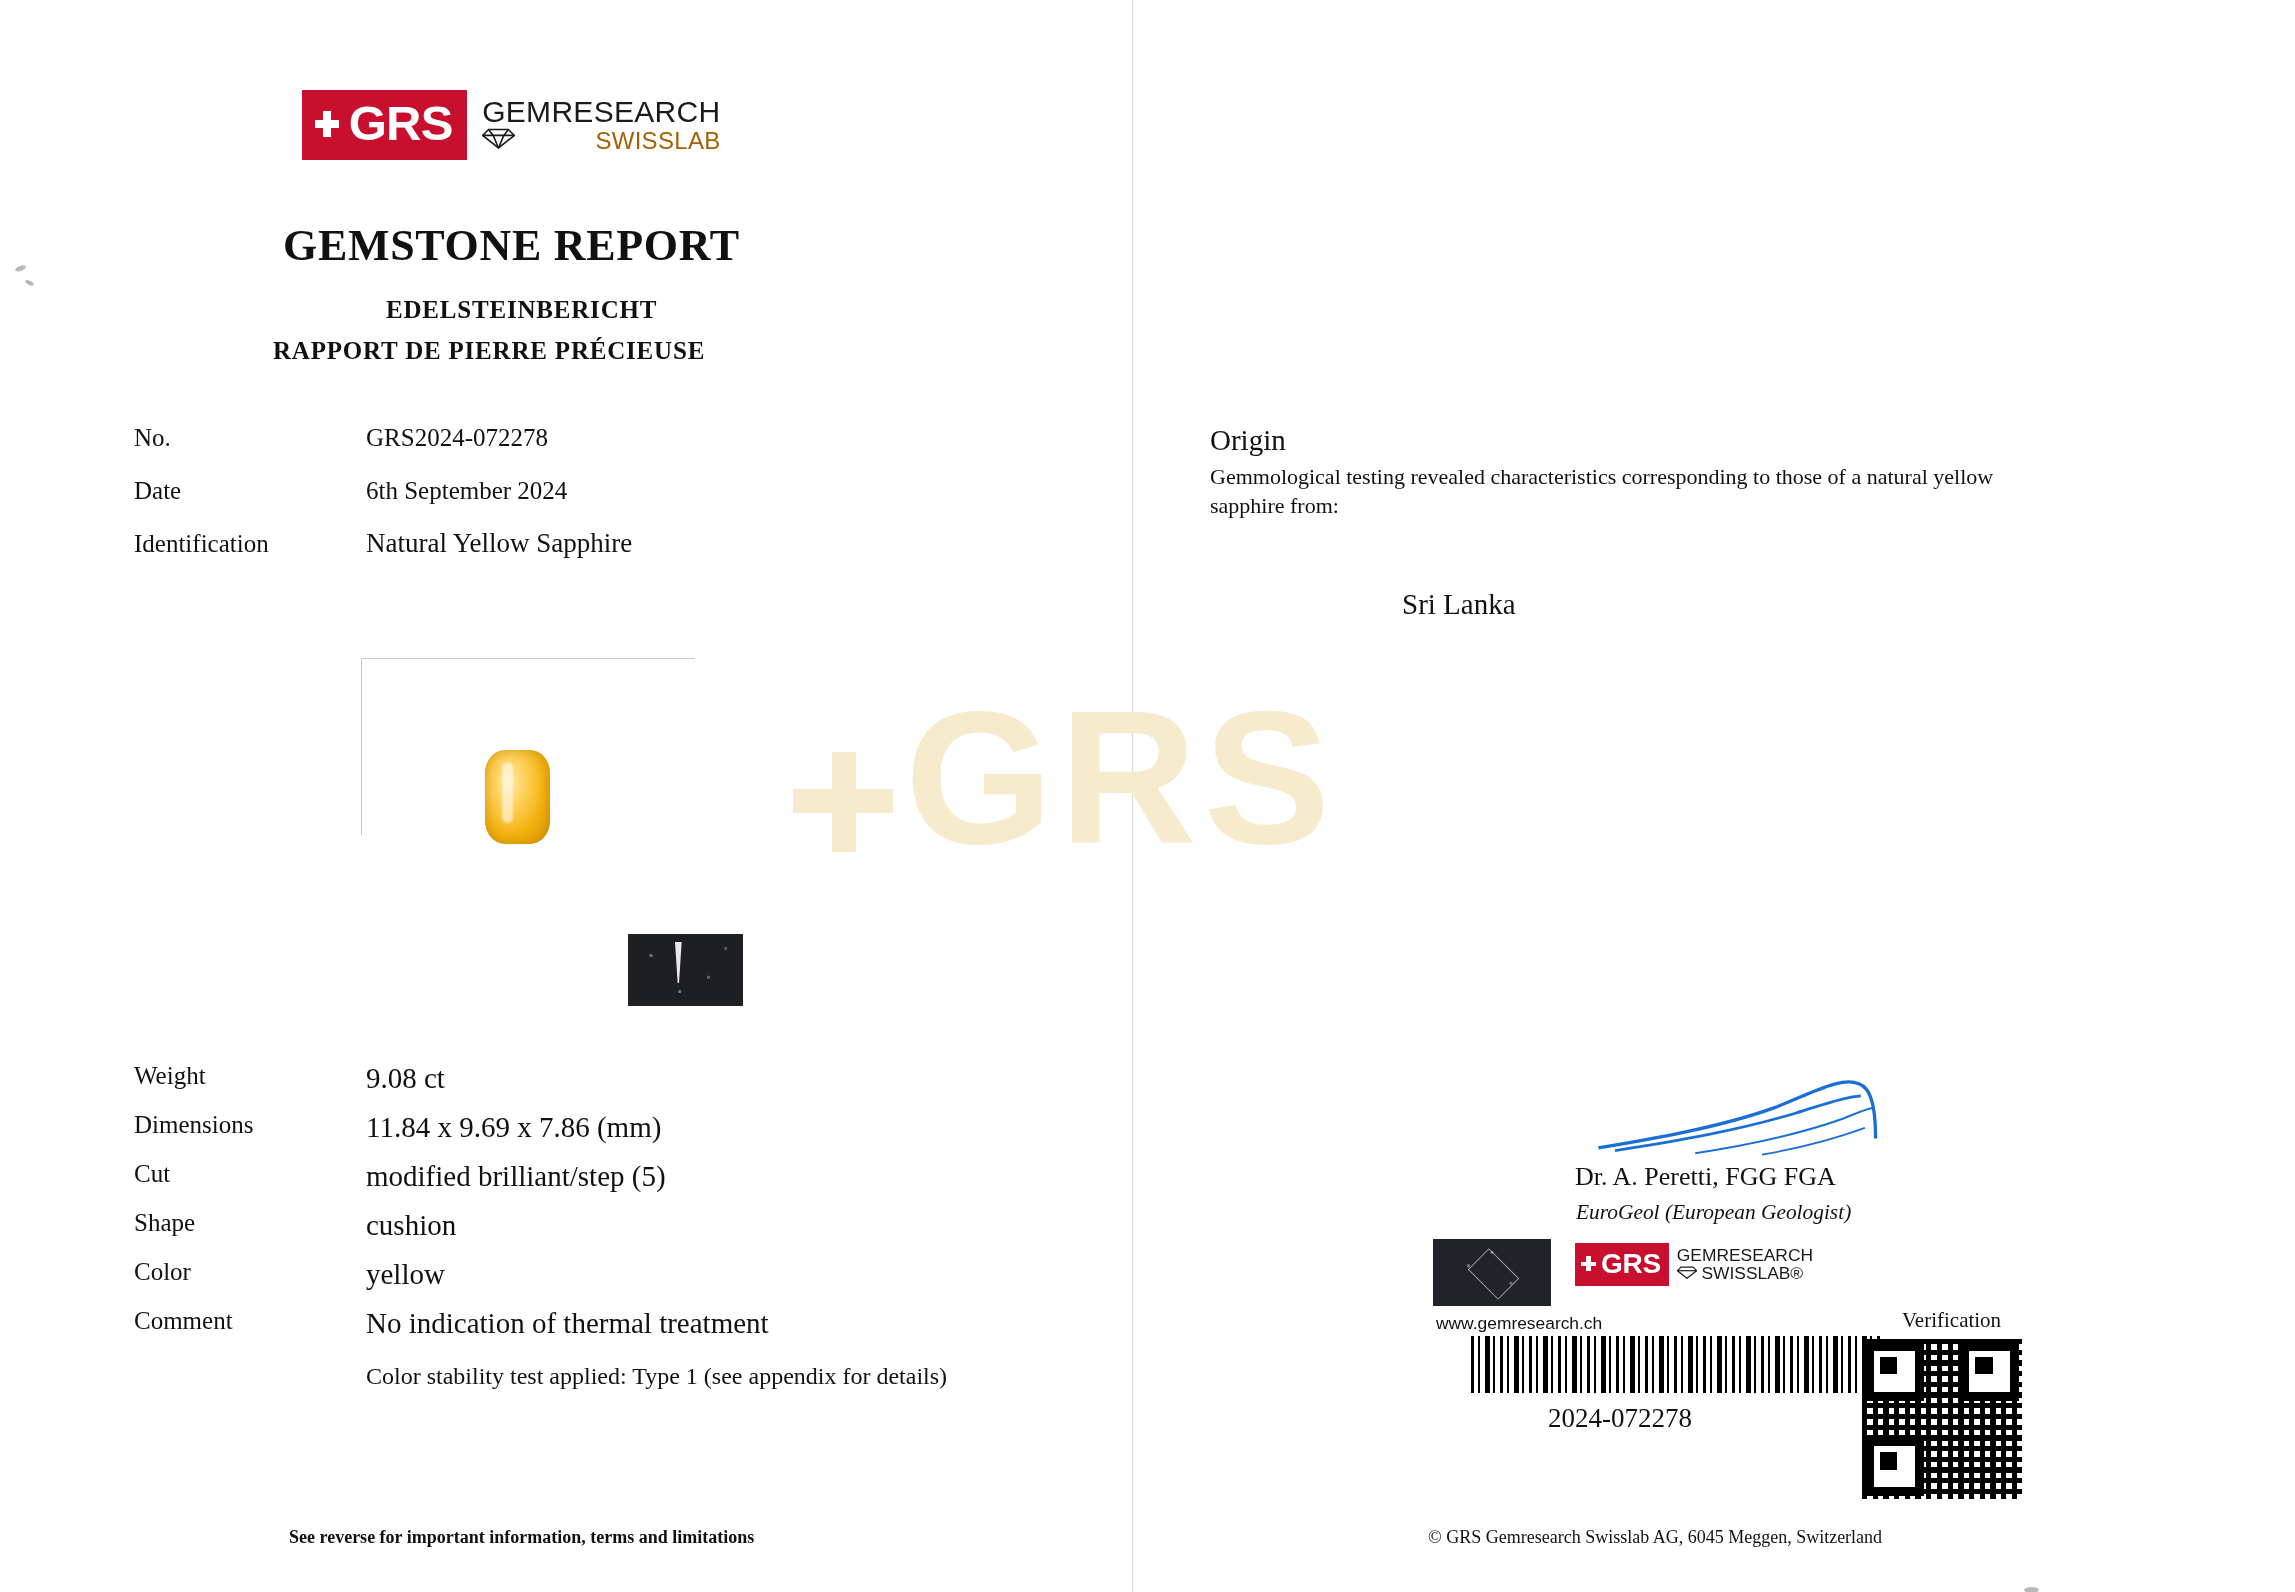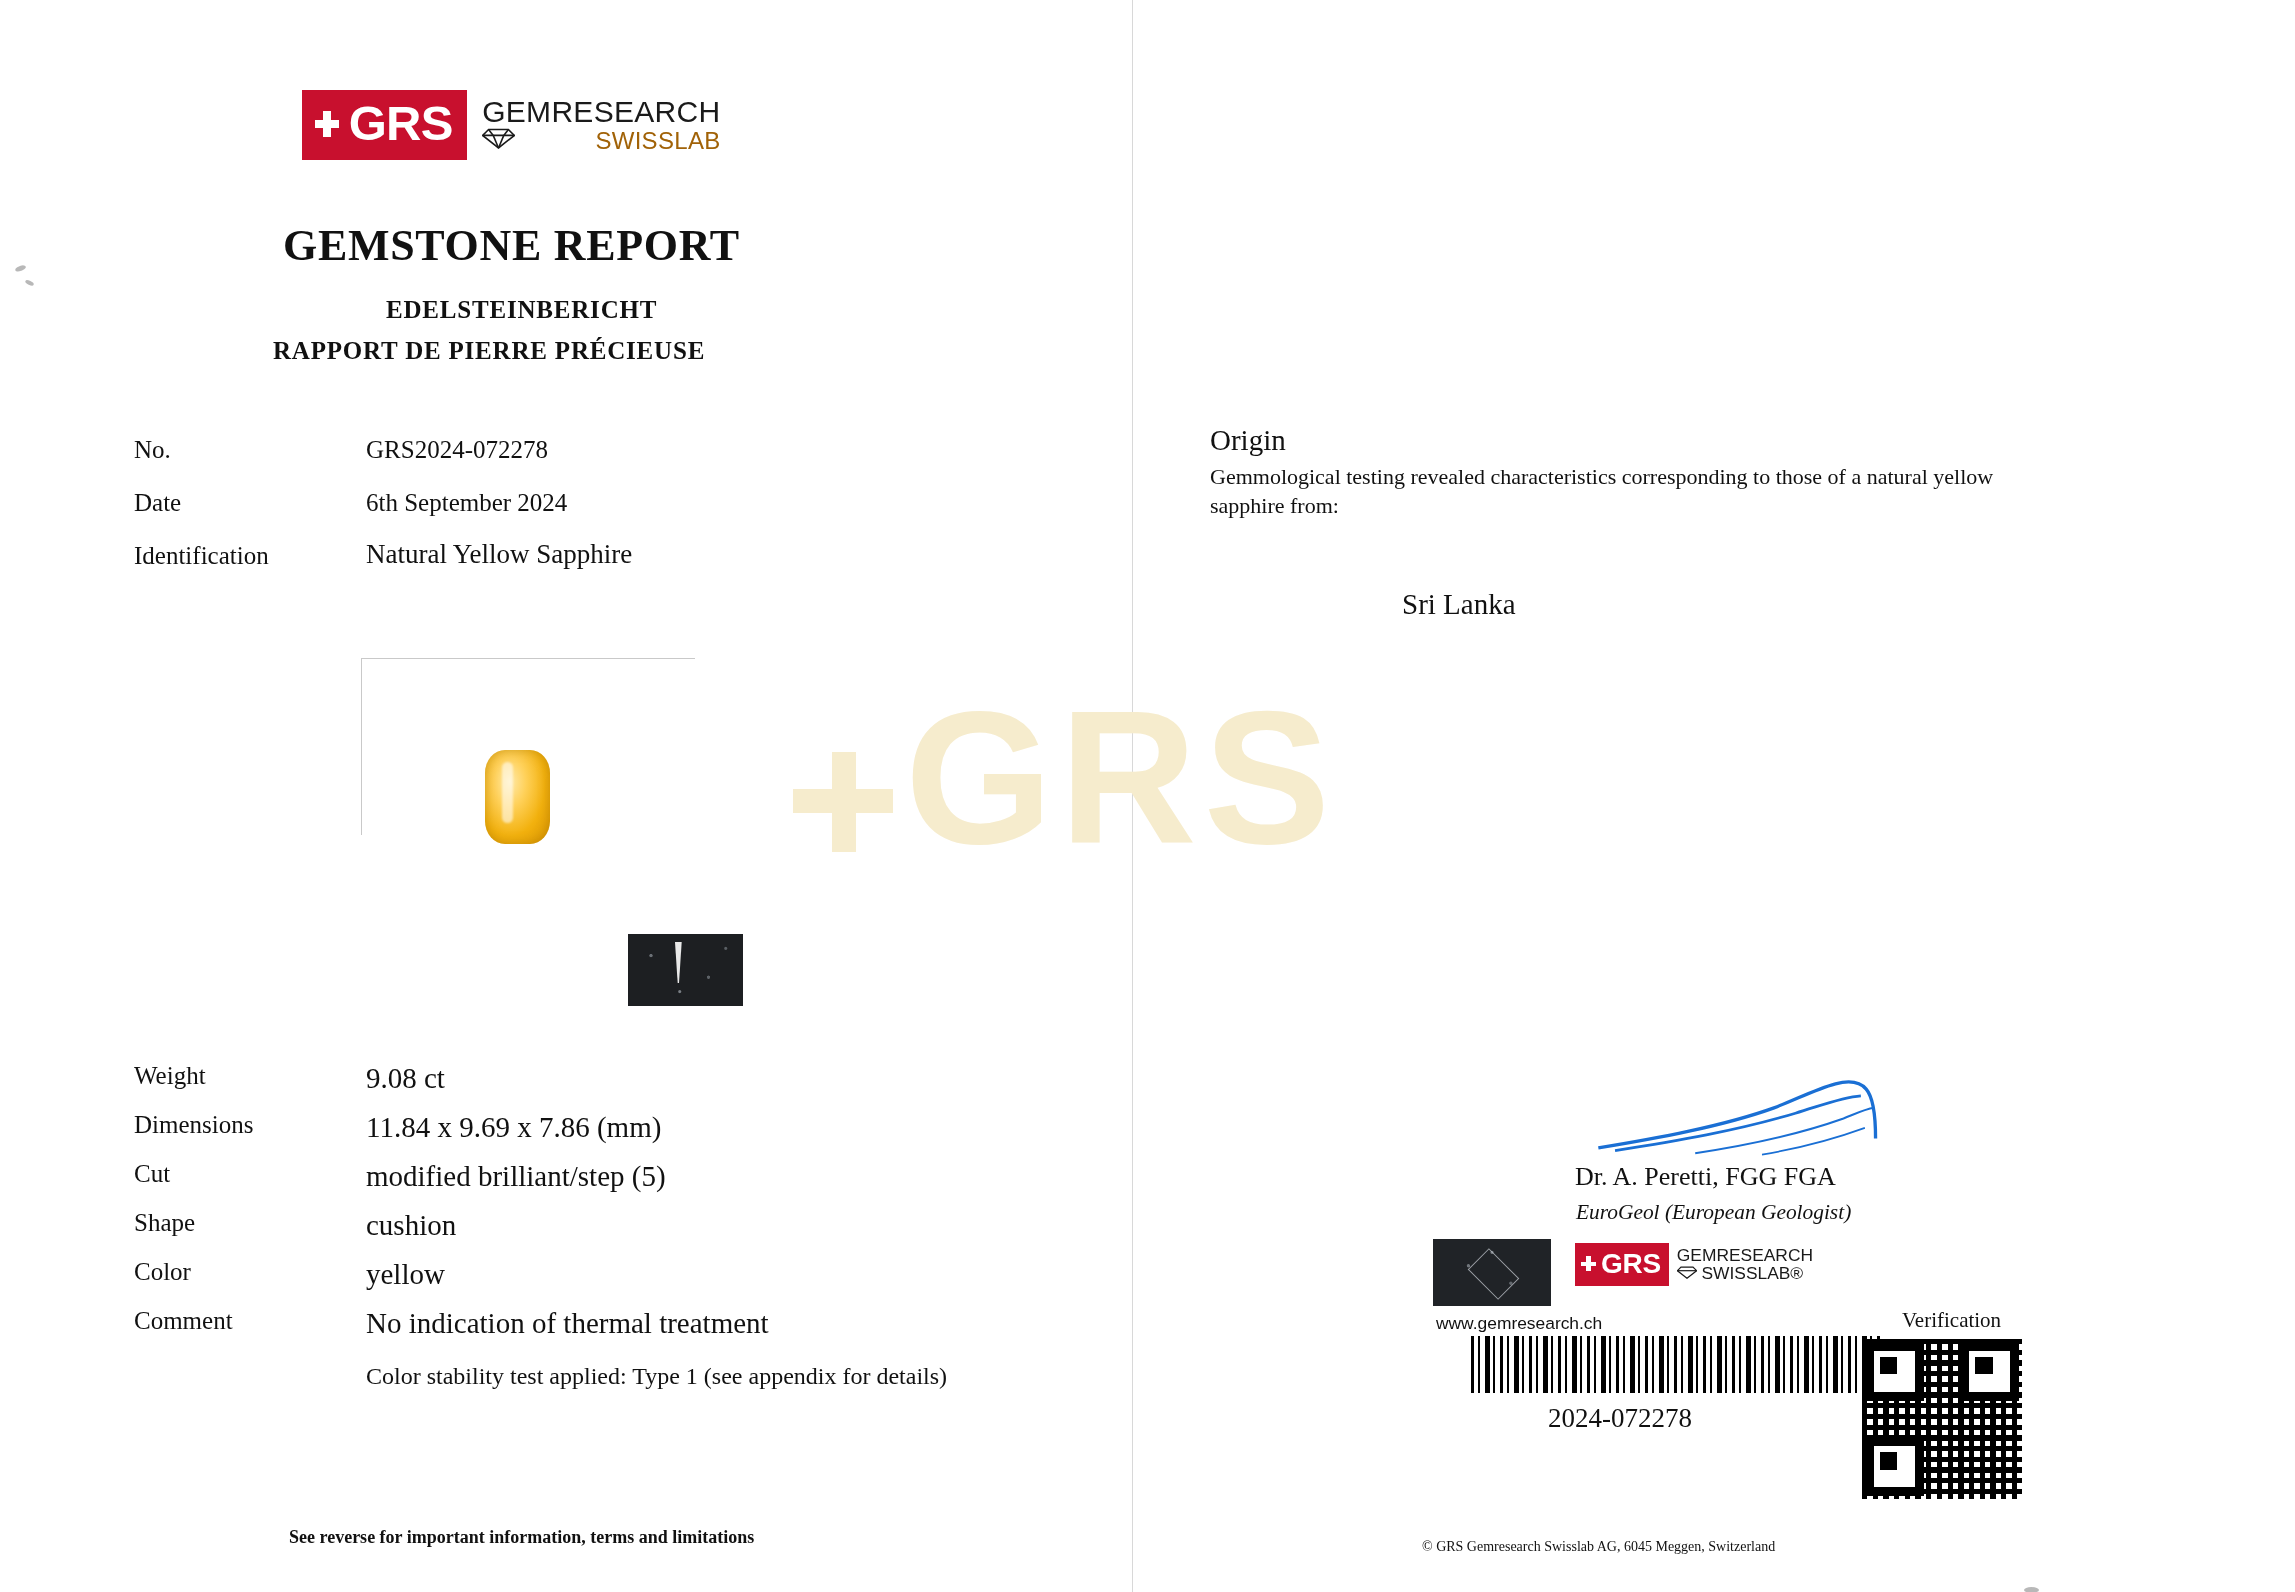--- a/index.html
+++ b/index.html
@@ -117,21 +117,21 @@
   .title-sub2 {
     position: absolute;
     left: 273px;
     top: 337px;
     font-size: 25px;
     font-weight: bold;
     letter-spacing: 0.8px;
   }
 
   .info-block { position: absolute; left: 134px; top: 411px; }
-  .info-row { display: flex; height: 53px; align-items: flex-end; }
+  .info-row { display: flex; height: 53px; align-items: center; }
   .info-row .k { width: 232px; font-size: 25px; }
   .info-row .v { font-size: 25px; }
   .info-row.ident .v { font-size: 27px; }
 
   
   .photo-frame {
     position: absolute;
     left: 361px;
     top: 658px;
     width: 334px;
@@ -398,24 +398,23 @@
   .qr .eye::after {
     content:"";
     position:absolute;
     left: 6px; top: 6px;
     width: 17.4px; height: 17.4px;
     background: #000;
   }
 
   .right-footer {
     position: absolute;
-    left: 288px;
+    left: 294px;
     top: 1527px;
-    font-size: 14px;
-    margin-top: 12px;
+    font-size: 18px;
   }
 
   .speck {
     position: absolute;
     background: #7d7d7d;
     border-radius: 50%;
     opacity: .55;
   }
 </style>
 </head>

